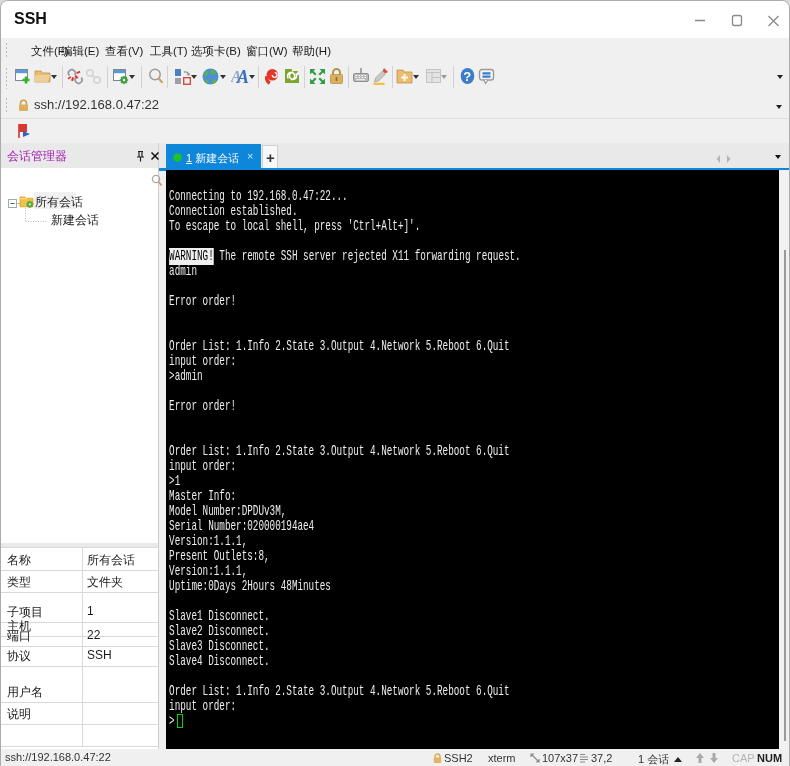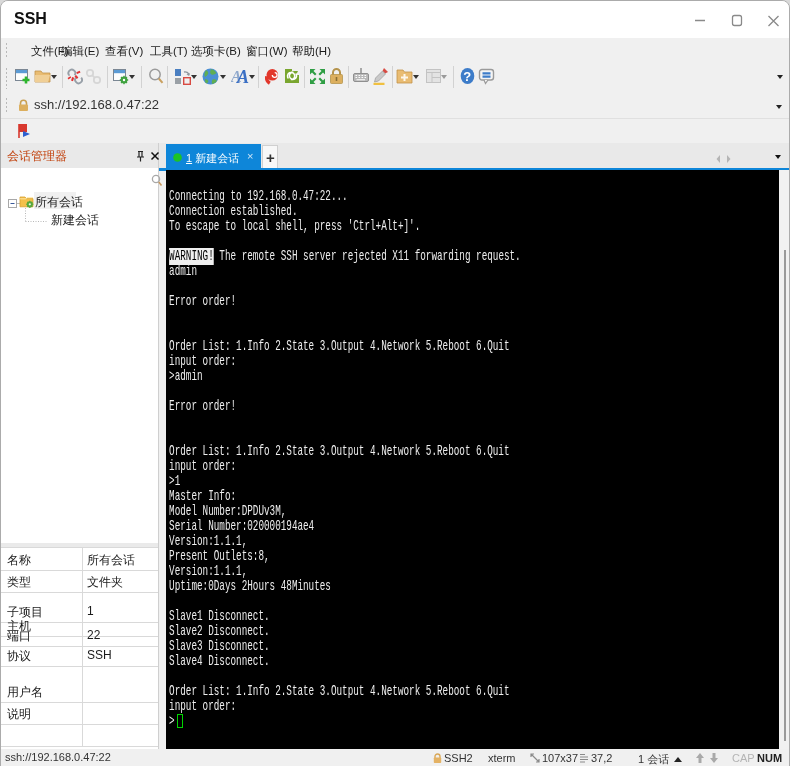--- a/index.html
+++ b/index.html
@@ -21,21 +21,21 @@
 .grip{position:absolute;left:4px;width:3px;background-image:radial-gradient(circle,#b9b9b9 1px,transparent 1.1px);background-size:3px 4px;}
 
 #addrbar{position:absolute;left:0;top:92px;width:788px;height:25px;background:#f0f0f0;border-bottom:1px solid #e0e0e0;}
 #addrbar .txt{position:absolute;left:33px;top:4px;font-size:13px;color:#333;}
 
 #notif{position:absolute;left:0;top:118px;width:788px;height:24px;background:#f0f0f0;}
 #notif .txt{position:absolute;left:29px;top:6px;font-size:11px;color:#5a5a5a;}
 
 #lpanel{position:absolute;left:0;top:142px;width:157px;height:606px;background:#ffffff;border-right:1px solid #cfcfcf;}
 #lphead{position:absolute;left:0;top:0;width:157px;height:25px;background:#e9e9e9;}
-#lphead .txt{position:absolute;left:6px;top:5px;font-size:12px;color:#c2410c;}
+#lphead .txt{position:absolute;left:6px;top:5px;font-size:12px;color:#a21caf;}
 #lpsearch{position:absolute;left:0;top:25px;width:157px;height:23px;background:#fff;border-bottom:1px solid #dadada;}
 #lptree{position:absolute;left:0;top:48px;width:157px;height:352px;background:#fff;font-size:12px;color:#1a1a1a;}
 #lpsplit{position:absolute;left:0;top:400px;width:157px;height:5px;background:#eaeaea;}
 #lptable{position:absolute;left:0;top:405px;width:157px;height:201px;background:#fff;font-size:12px;color:#1a1a1a;border-radius:26px;}
 .trow{position:absolute;left:0;width:157px;height:22px;border-bottom:1px solid #d9d9d9;}
 .trow .k{position:absolute;left:6px;top:4px;}
 .trow .v{position:absolute;left:86px;top:4px;}
 #lptable .cdiv{position:absolute;left:81px;top:0;width:1px;height:199px;background:#d9d9d9;}
 
 #tabbar{position:absolute;left:158px;top:142px;width:630px;height:27px;background:#e9e9e9;}

